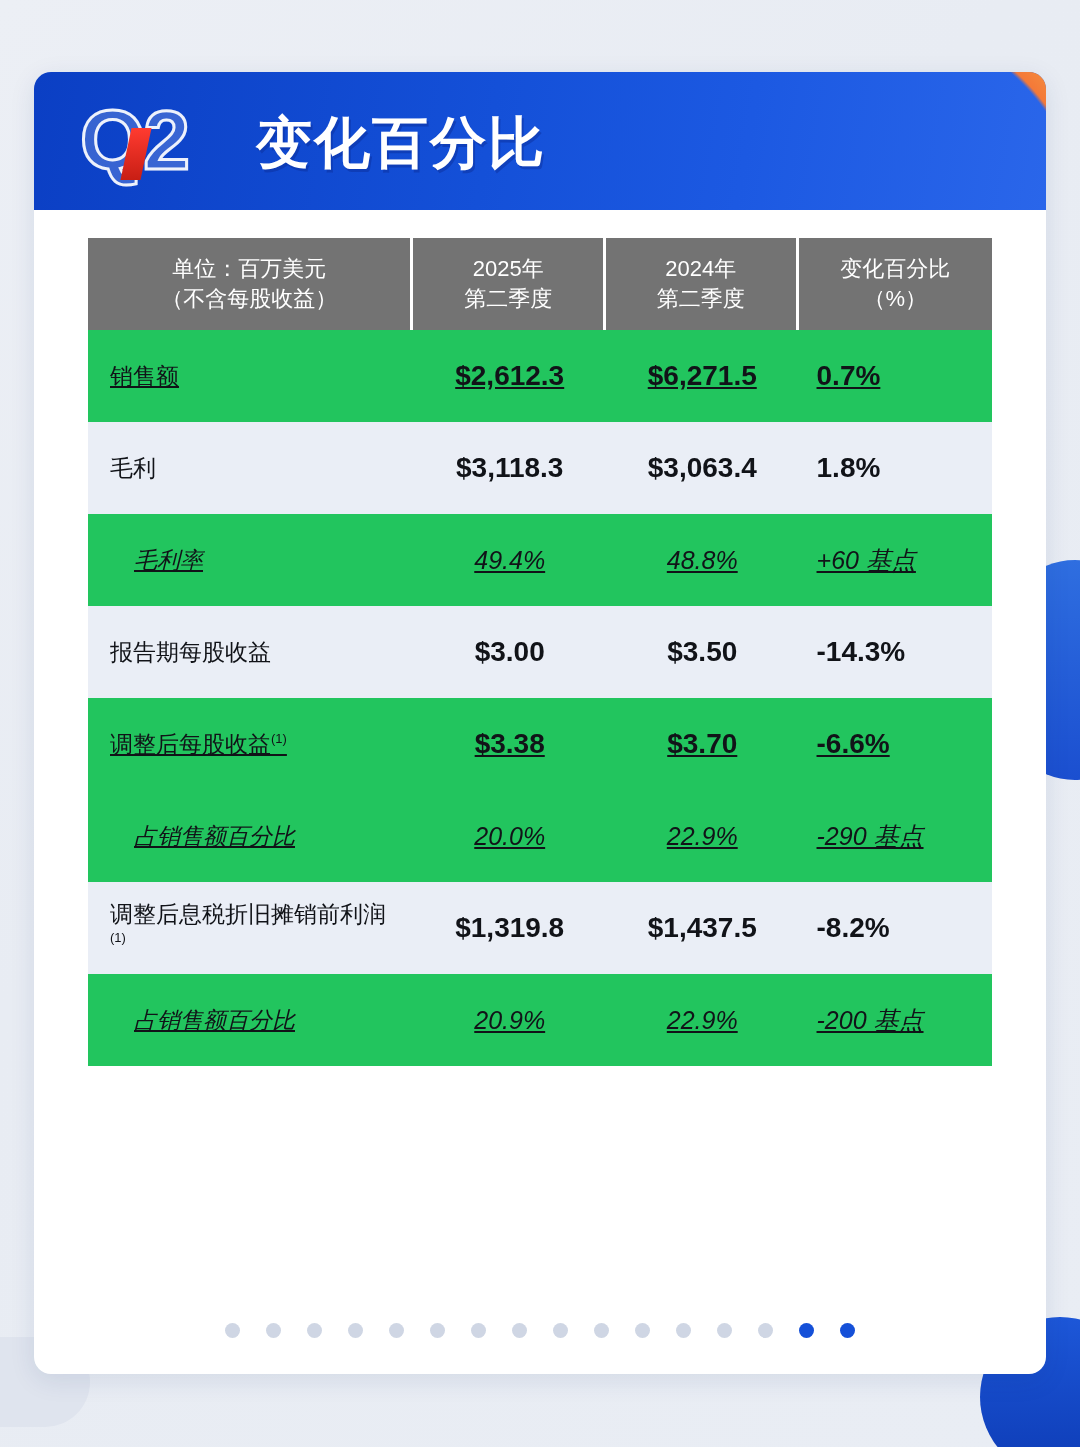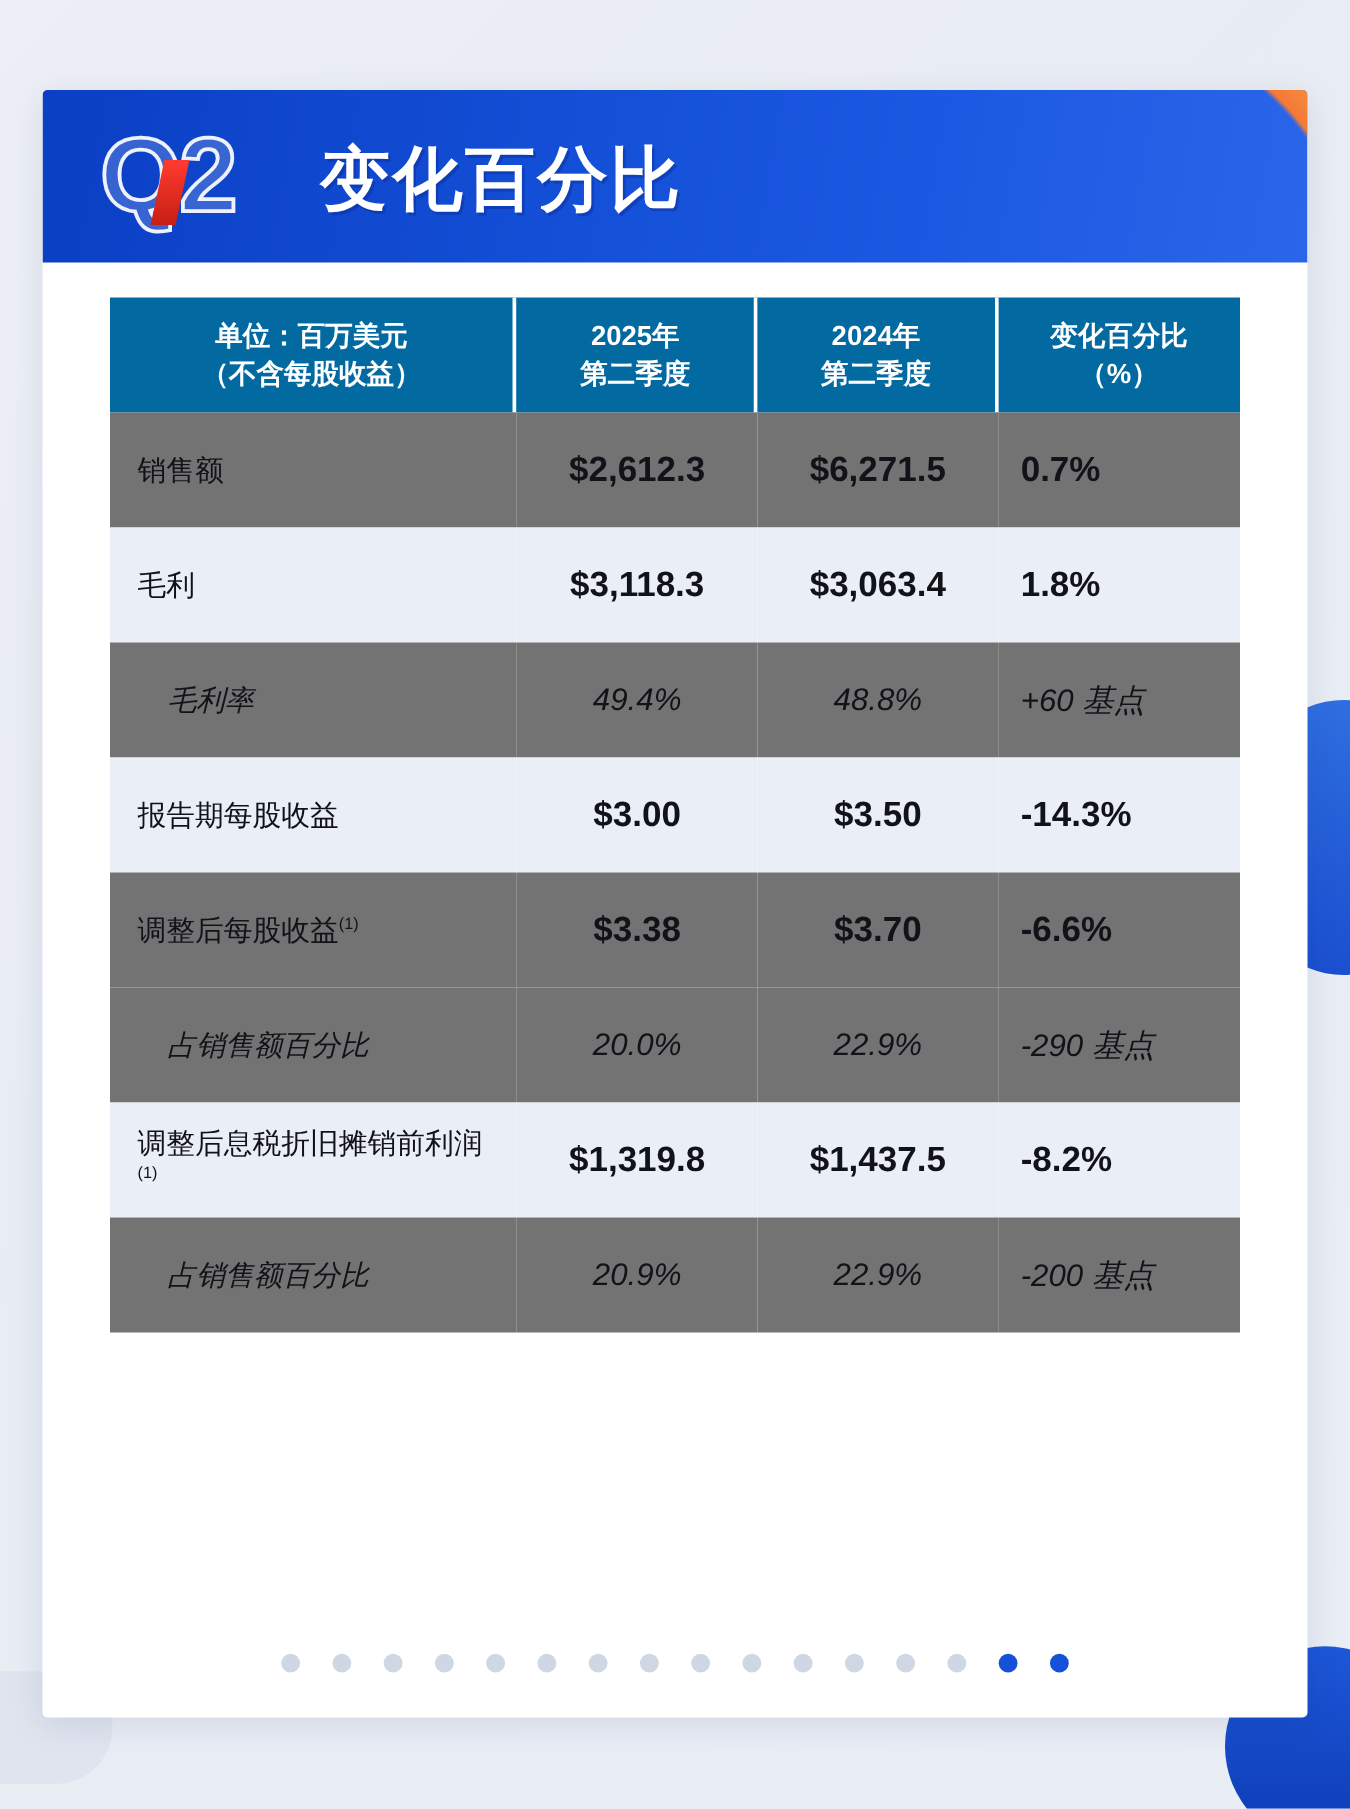--- a/index.html
+++ b/index.html
@@ -44,21 +44,21 @@
     background: #dfe4ee;
   }
 
   .card {
     position: absolute;
     left: 34px;
     top: 72px;
     width: 1012px;
     height: 1302px;
     background: #ffffff;
-    border-radius: 4px;
+    border-radius: 17px;
     box-shadow: 0 6px 26px rgba(20, 50, 110, 0.10);
     overflow: hidden;
   }
 
   
   .banner {
     position: relative;
     height: 138px;
     background: linear-gradient(100deg, #0b3fc4 0%, #1450d8 45%, #1c59e2 70%, #2a66ea 100%);
     overflow: hidden;
@@ -122,38 +122,38 @@
   .table-wrap {
     padding: 28px 54px 0 54px;
   }
   table.fin {
     width: 100%;
     border-collapse: separate;
     border-spacing: 0;
     table-layout: fixed;
   }
   table.fin thead th {
-    background: #0369a1;
+    background: #737373;
     color: #ffffff;
     font-size: 22px;
-    font-weight: 700;
+    font-weight: 400;
     line-height: 30px;
     padding: 14px 2px;
     text-align: center;
     vertical-align: middle;
     border-right: 3px solid #ffffff;
     height: 64px;
   }
   table.fin thead th:last-child { border-right: none; }
   col.c-label { width: 36%; }
   col.c-num   { width: 21.3%; }
   col.c-pct   { width: 21.4%; }
 
   tbody tr.band td { background: #eaeef6; margin-left: 26px; }
-  tbody tr.plain td { background: #737373; }
+  tbody tr.plain td { background: #22c55e; text-decoration: underline; }
 
   tbody td {
     height: 92px;
     font-size: 25px;
     color: #111318;
     padding: 0 18px;
     vertical-align: middle;
   }
   tbody td.label {
     text-align: left;

